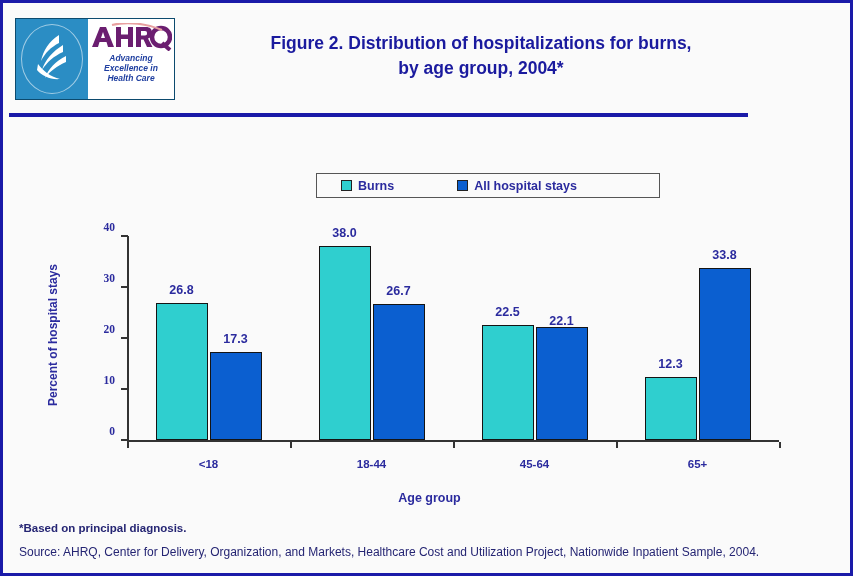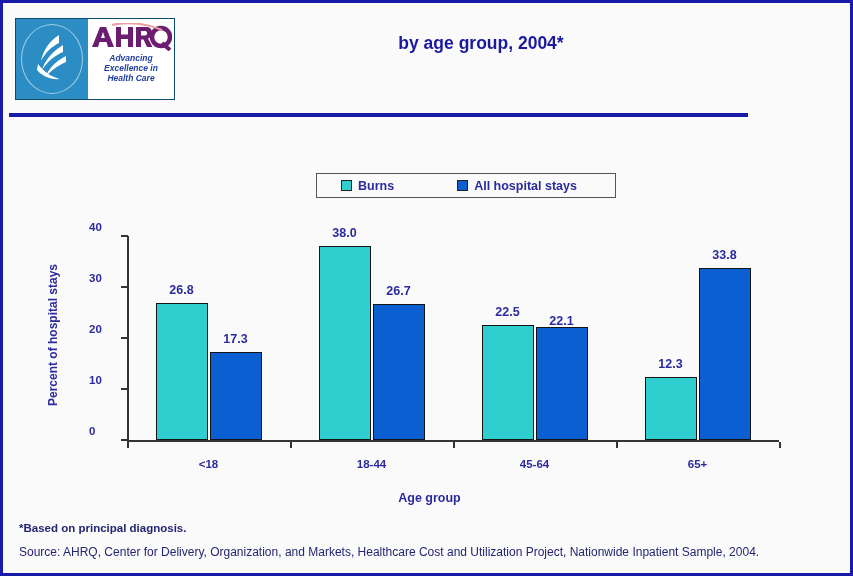--- a/index.html
+++ b/index.html
@@ -105,21 +105,21 @@
     width: 739px;
     height: 4px;
     background: #1a1aa8;
   }
 
   
   #legend {
     position: absolute;
     left: 313px;
     top: 170px;
-    width: 300px;
+    width: 344px;
     height: 25px;
     border: 1px solid #555555;
     background: #fafafa;
     box-sizing: border-box;
     display: flex;
     align-items: center;
   }
   .legend-item {
     display: flex;
     align-items: center;
@@ -173,25 +173,26 @@
     position: absolute;
     left: 118px;
     width: 7px;
     height: 2px;
     background: #333333;
   }
   .y-label {
     position: absolute;
     right: 0;
     width: 26px;
-    text-align: left;
+    text-align: right;
     font-size: 11.5px;
     font-weight: bold;
     color: #2b2b9e;
     transform: translateY(-7px);
+    font-family: Liberation Serif, serif;
   }
   .x-tick {
     position: absolute;
     top: 439px;
     width: 2px;
     height: 6px;
     background: #333333;
   }
   .x-label {
     position: absolute;
@@ -284,20 +285,21 @@
         </svg>
         <div id="ahrq-tag">
           <div>Advancing</div>
           <div>Excellence in</div>
           <div>Health Care</div>
         </div>
       </div>
     </div>
 
     <div id="title">
+      <div>Figure 2. Distribution of hospitalizations for burns,</div>
       <div>by age group, 2004*</div>
     </div>
 
     <div id="header-rule"></div>
   </div>
 
   <div id="legend">
     <span class="legend-item first">
       <span class="legend-swatch" style="background: rgb(47, 207, 207);"></span>
       <span>Burns</span>

